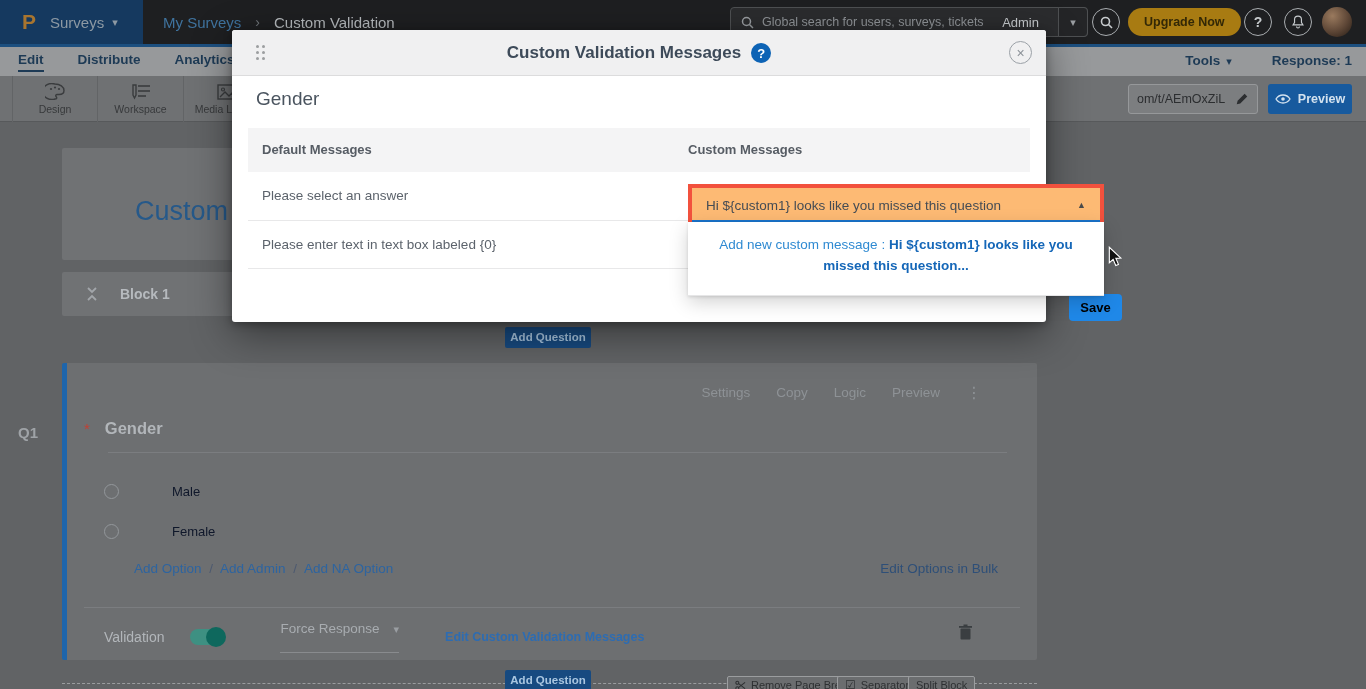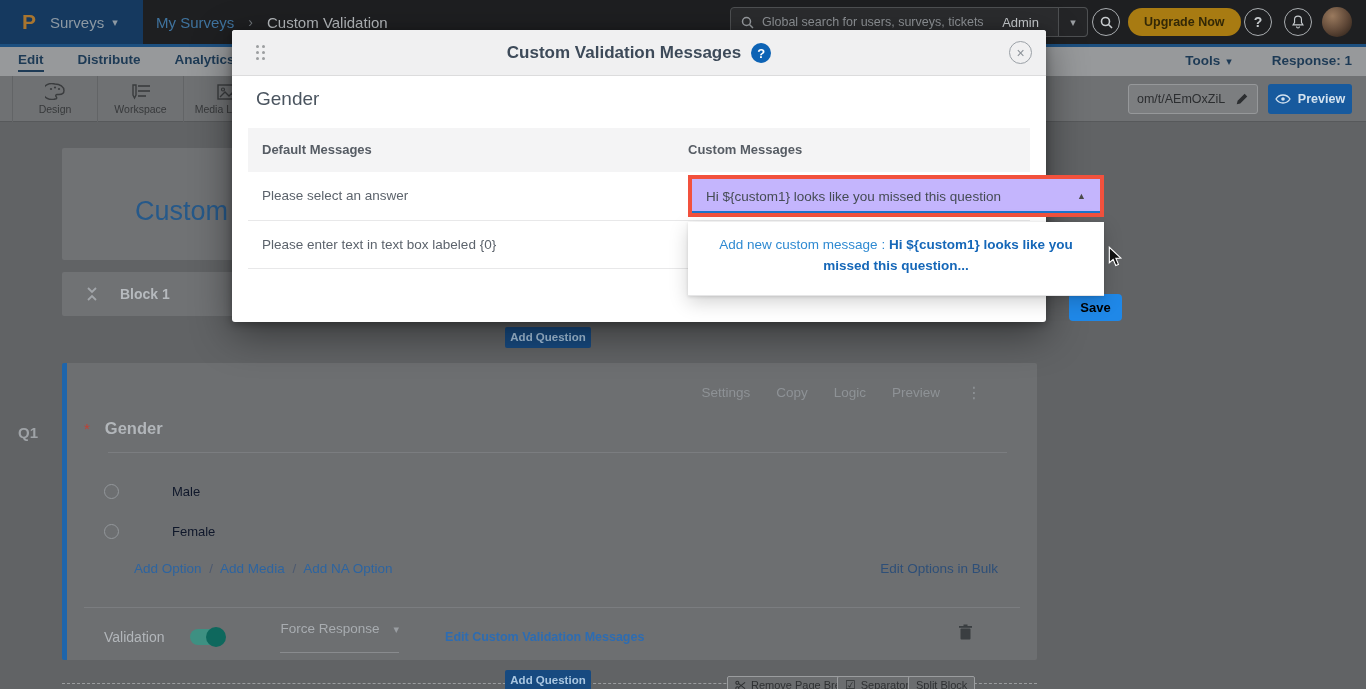--- a/index.html
+++ b/index.html
@@ -9,21 +9,21 @@
     background: #616365;
     font-family: "Liberation Sans", "DejaVu Sans", sans-serif;
     -webkit-font-smoothing: antialiased;
   }
   
   .topbar { position:absolute; left:0; top:0; width:1366px; height:44px; background:#1e1f21; }
   .logo-box { position:absolute; left:0; top:0; width:143px; height:44px; background:#15395f; display:flex; align-items:center; padding-left:22px; cursor:pointer; }
   .logo-mark { font-size:21px; font-weight:bold; color:#a8752f; margin-right:14px; }
   .logo-product { font-size:15px; color:#8d99a3; }
   .caret { font-size:11px; color:#8d99a3; margin-left:8px; }
-  .breadcrumb { position:absolute; left:156px; top:0; height:44px; display:flex; align-items:center; font-size:15px;text-align:right; }
+  .breadcrumb { position:absolute; left:163px; top:0; height:44px; display:flex; align-items:center; font-size:15px;text-align:right; }
   .crumb-parent { color:#3f739e; cursor:pointer; }
   .crumb-sep { color:#6f7579; margin:0 14px; font-size:14px; }
   .crumb-current { color:#b6babd; }
   .gsearch { position:absolute; left:730px; top:7px; width:358px; height:30px; background:#2b2c2e; border:1px solid #4e5052; border-radius:4px; display:flex; align-items:center; padding:0 38px 0 10px; }
   .gsearch .sicon { flex:0 0 auto; margin-right:8px; }
   .gsearch .ph { flex:1; font-size:12.5px; color:#8f9397; white-space:nowrap; overflow:hidden; }
   .gsearch .scope { font-size:13px; color:#c7cbce; padding-right:10px; }
   .scope-caret { position:absolute; right:-1px; top:-1px; width:30px; height:30px; background:#242527; border:1px solid #4e5052; border-radius:0 4px 4px 0; display:flex; align-items:center; justify-content:center; cursor:pointer; }
   .scope-caret .caret { margin:0; color:#9a9ea2; }
   .circ-btn { position:absolute; top:8px; width:28px; height:28px; border:1.5px solid #a9adb0; border-radius:50%; display:flex; align-items:center; justify-content:center; color:#c7cbce; cursor:pointer; }
@@ -93,21 +93,21 @@
   .modal-help { width:20px; height:20px; border-radius:50%; background:#0d63b5; color:#fff; font-size:13px; font-weight:bold; display:flex; align-items:center; justify-content:center; cursor:pointer; }
   .modal-close { position:absolute; right:14px; top:11px; width:23px; height:23px; border:1.5px solid #9ba1a7; border-radius:50%; color:#8b9198; font-size:14px; display:flex; align-items:center; justify-content:center; cursor:pointer; }
   .modal-qtitle { position:absolute; left:24px; top:58px; font-size:19px; color:#4a545f; }
   .col-band { position:absolute; left:16px; right:16px; top:98px; height:44px; background:#f4f4f5; }
   .col-band .c1 { position:absolute; left:14px; top:0; line-height:44px; font-size:13px; font-weight:bold; color:#565c64; }
   .col-band .c2 { position:absolute; left:440px; top:0; line-height:44px; font-size:13px; font-weight:bold; color:#565c64; }
   .m-row1-default { position:absolute; left:30px; top:142px; height:48px; line-height:48px; font-size:13.5px; color:#5c636c; }
   .m-row2-default { position:absolute; left:30px; top:192px; height:46px; line-height:46px; font-size:13.5px; color:#5c636c; }
   .m-div1 { position:absolute; left:16px; right:16px; top:190px; border-top:1px solid #e8e8e9; }
   .m-div2 { position:absolute; left:16px; right:16px; top:238px; border-top:1px solid #e8e8e9; }
-  .msg-select { position:absolute; left:456px; top:145px; width:416px; height:42px; border:4px solid #f2513d; background:#c4b5fd; display:flex; align-items:center; padding:0 14px; cursor:pointer; z-index:3; }
+  .msg-select { position:absolute; left:456px; top:154px; width:416px; height:42px; border:4px solid #f2513d; background:#fdba74; display:flex; align-items:center; padding:0 14px; cursor:pointer; z-index:3; }
   .msg-select .val { flex:1; font-size:13.5px; color:#454c54; white-space:nowrap; overflow:hidden; }
   .msg-select .up { font-size:9px; color:#4a4a4a; margin-left:8px; }
   .msg-select .focus-bar { position:absolute; left:0; right:0; bottom:0; height:2.5px; background:#1a74cc; }
   .dropdown-panel { position:absolute; left:456px; top:192px; width:416px; height:74px; background:#fff; border-bottom:1px solid #e6e6e7; box-shadow:0 6px 18px rgba(0,0,0,.18), 0 1px 3px rgba(0,0,0,.12); text-align:center; padding:12px 26px 0; font-size:13.5px; line-height:21px; z-index:4; cursor:pointer; }
   .dropdown-panel .pre { color:#2f8ad2; }
   .dropdown-panel .bold { color:#1567b8; font-weight:bold; }
   .save-btn { position:absolute; left:837px; top:264px; width:53px; height:27px; background:#1f88e8; border-radius:4px; color:#000000; font-size:13px; font-weight:bold; text-align:center; line-height:27px; cursor:pointer; z-index:1; }
   .cursor { position:absolute; left:1108px; top:246px; z-index:60; pointer-events:none; }
   svg { display:block; }
 </style>
@@ -251,21 +251,21 @@
       <span class="opt-label">Male</span>
     </div>
     <div class="opt-row" style="top:161px;">
       <span class="radio"></span>
       <span class="opt-label">Female</span>
     </div>
 
     <div class="opt-links">
       <span class="lnk">Add Option</span>
       <span class="sep">/</span>
-      <span class="lnk">Add Media</span>
+      <span class="lnk">Add Admin</span>
       <span class="sep">/</span>
       <span class="lnk">Add NA Option</span>
     </div>
     <span class="bulk-link">Edit Options in Bulk</span>
 
     <div class="q-divider"></div>
 
     <div class="val-row">
       <span class="val-label">Validation</span>
       <span class="toggle">

